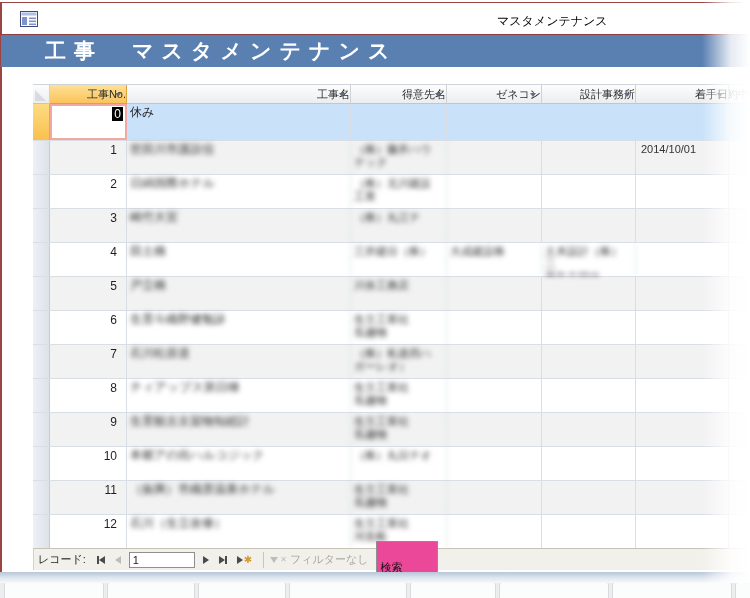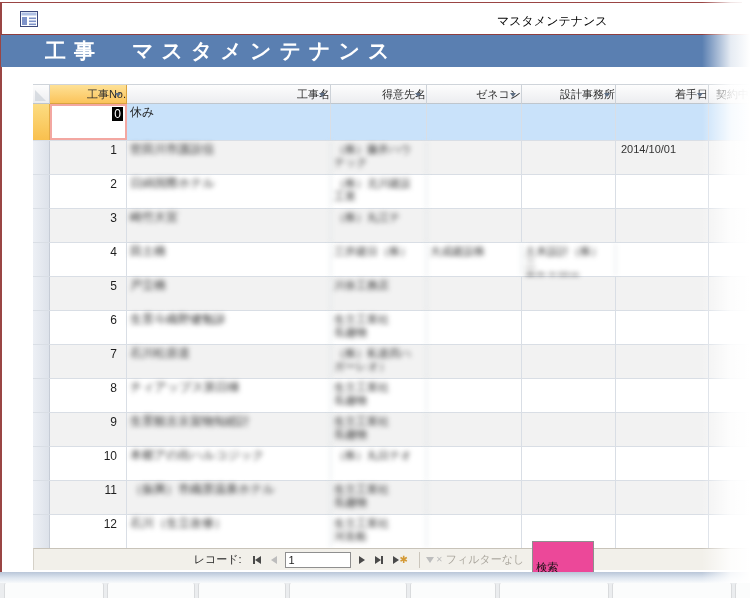--- a/index.html
+++ b/index.html
@@ -25,21 +25,21 @@
         border-bottom:1px solid #bfc6cd; font-size:11px; color:#2b2b2b;
         display:flex; align-items:center; justify-content:flex-end; position:relative;
         white-space:nowrap; overflow:hidden; }
   .th.hl { background:linear-gradient(#fee196,#fbc35a); border-right:1px solid #d9a33f;
            border-bottom:1px solid #d9a33f; }
   .arrow-down { width:0; height:0; border-left:3px solid transparent; border-right:3px solid transparent;
                 border-top:4px solid #5d6e84; position:absolute; right:5px; top:8px; }
   .corner-tri { position:absolute; left:2px; bottom:2px; width:0; height:0;
                 border-left:11px solid #ccd1d9; border-top:11px solid transparent; opacity:.7; }
 
-  .c-sel{width:17px;flex:none} .c-no{width:77px;flex:none} .c-name{width:204px;flex:none}
+  .c-sel{width:17px;flex:none} .c-no{width:77px;flex:none} .c-name{width:224px;flex:none}
   .c-cust{width:96px;flex:none} .c-gen{width:95px;flex:none} .c-des{width:94px;flex:none}
   .c-date{width:93px;flex:none} .c-con{flex:1}
 
   .trow { display:flex; height:34px; border-bottom:1px solid #d9dee5; background:#fff; }
   .trow.alt { background:#f2f2f2; }
   .trow.selected { background:#c9e2fa; height:37px; }
   .td { border-right:1px solid #d9dee5; font-size:11px; color:#1f1f1f; padding:2px 3px;
         overflow:hidden; white-space:pre-line; line-height:13px; }
   .td.sel-cell { background:linear-gradient(to right,#edf0f5,#dde2ea); border-right:1px solid #c6ccd6; padding:0; }
   .trow.selected .td.sel-cell { background:linear-gradient(#fcdc82,#f9c04e); border-right:1px solid #e4ab45; }
@@ -51,21 +51,21 @@
   .blur { filter:blur(2.4px); color:#2a2a2a; }
   .date-cell { padding-left:5px; color:#333; white-space:nowrap; }
 
   .right-fade { position:absolute; top:0; right:0; width:48px; height:583px; z-index:40;
                 background:linear-gradient(to right, rgba(255,255,255,0), rgba(255,255,255,.85) 60%, #fff);
                 pointer-events:none; }
 
   
   .navbar { position:absolute; left:33px; top:548px; width:717px; height:22px;
             background:#f2f0ea; border-top:1px solid #c8c3b9; border-left:1px solid #d5d1c8;
-            display:flex; align-items:center; font-size:11px; color:#222;justify-content:center; }
+            display:flex; align-items:center; font-size:11px; color:#222; }
   .nav-label { margin:0 6px 0 4px; white-space:nowrap; }
   .nav-btn { display:flex; align-items:center; margin:0 5px; cursor:default; }
   .tri-l { width:0;height:0;border-top:4px solid transparent;border-bottom:4px solid transparent;border-right:6px solid #4a4a4a; }
   .tri-r { width:0;height:0;border-top:4px solid transparent;border-bottom:4px solid transparent;border-left:6px solid #4a4a4a; }
   .bar-v { width:2px; height:8px; background:#4a4a4a; }
   .gray .tri-l { border-right-color:#bdbdbd; }
   .star { color:#d49a36; font-size:10px; margin-left:1px; line-height:10px; }
   .rec-box { width:66px; height:16px; border:1px solid #8f8f8f; background:#fff;
              font-size:11px; padding:1px 3px; margin:0 3px; }
   .vsep { width:1px; height:16px; background:#cbc6bc; margin:0 6px; }

